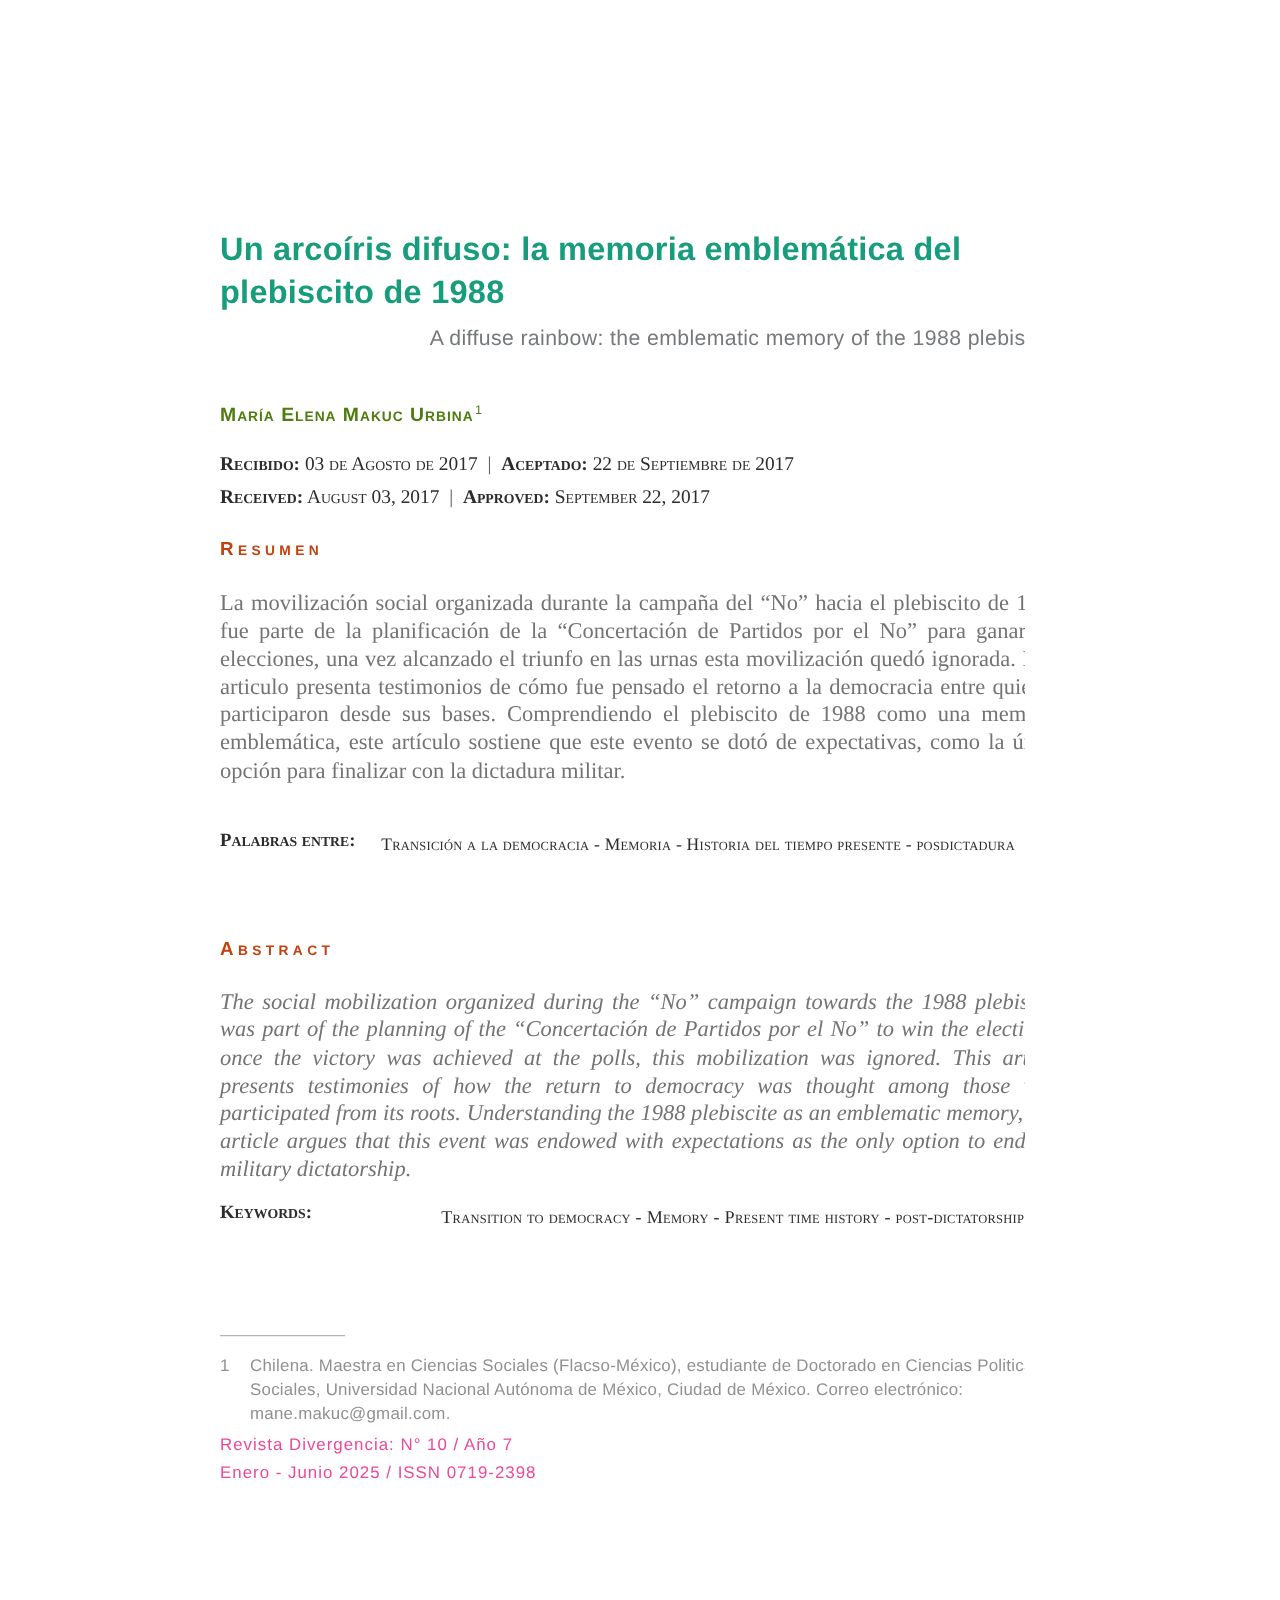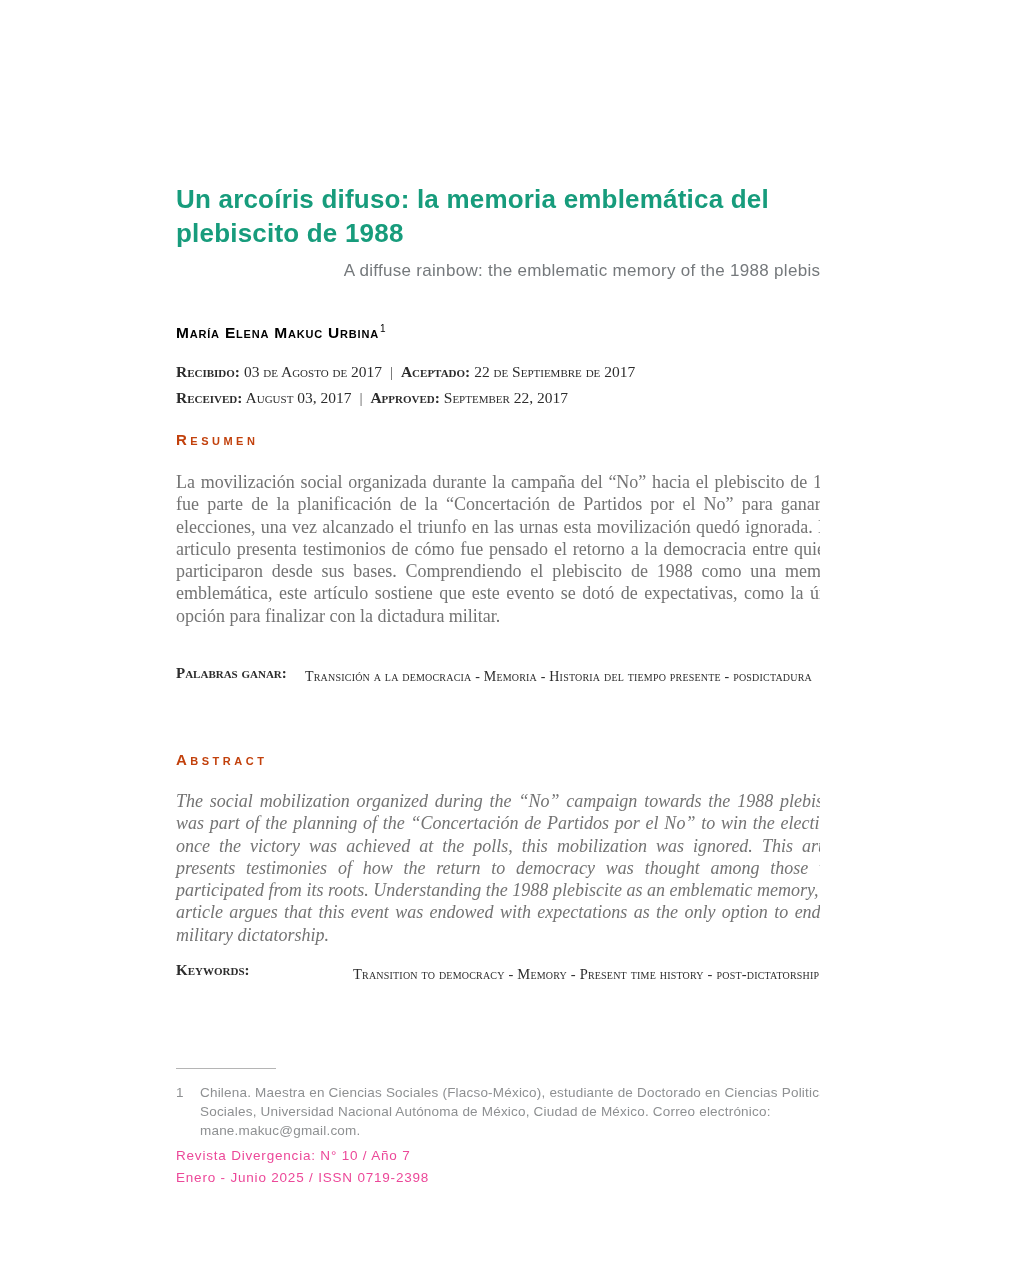--- a/index.html
+++ b/index.html
@@ -31,21 +31,21 @@
     font-size: 17px; color: #75797c;
     letter-spacing: 0.3px;
     font-weight: 400;
     text-align: right;
   }
   .author {
     left: 176px; top: 323px; width: 672px;
     font-size: 15.5px; font-weight: 700;
     font-variant: small-caps;
     letter-spacing: 0.8px;
-    color: #000000;
+    color: #4d7c0f;
   }
   .author sup { font-size: 10px; font-weight: 400; margin-left: 1px; }
 
   .dates {
     left: 176px; top: 359px; width: 672px;
     font-family: "Liberation Serif", serif;
     font-variant: small-caps;
     font-size: 15.5px; line-height: 26px;
     color: #2c2c2c;
   }
@@ -139,21 +139,21 @@
   <div class="abs dates">
     <div><b>Recibido:</b> <span>03 de Agosto de 2017</span> <span class="sep">|</span> <b>Aceptado:</b> <span>22 de Septiembre de 2017</span></div>
     <div><b>Received:</b> <span>August 03, 2017</span> <span class="sep">|</span> <b>Approved:</b> <span>September 22, 2017</span></div>
   </div>
 
   <h2 class="abs section-heading resumen-h">Resumen</h2>
 
   <p class="abs body-text resumen-body">La movilización social organizada durante la campaña del “No” hacia el plebiscito de 1988 fue parte de la planificación de la “Concertación de Partidos por el No” para ganar las elecciones, una vez alcanzado el triunfo en las urnas esta movilización quedó ignorada. Este articulo presenta testimonios de cómo fue pensado el retorno a la democracia entre quienes participaron desde sus bases. Comprendiendo el plebiscito de 1988 como una memoria emblemática, este artículo sostiene que este evento se dotó de expectativas, como la única opción para finalizar con la dictadura militar.</p>
 
   <div class="abs kw-row palabras-row">
-    <div class="kw-label">Palabras ganar:</div>
+    <div class="kw-label">Palabras entre:</div>
     <div class="kw-content">Transición a la democracia - Memoria - Historia del tiempo presente - posdictadura</div>
   </div>
 
   <h2 class="abs section-heading abstract-h">Abstract</h2>
 
   <p class="abs body-text abstract-body">The social mobilization organized during the “No” campaign towards the 1988 plebiscite was part of the planning of the “Concertación de Partidos por el No” to win the elections, once the victory was achieved at the polls, this mobilization was ignored. This article presents testimonies of how the return to democracy was thought among those who participated from its roots. Understanding the 1988 plebiscite as an emblematic memory, this article argues that this event was endowed with expectations as the only option to end the military dictatorship.</p>
 
   <div class="abs kw-row keywords-row">
     <div class="kw-label">Keywords:</div>
     <div class="kw-content">Transition to democracy - Memory - Present time history - post-dictatorship</div>

